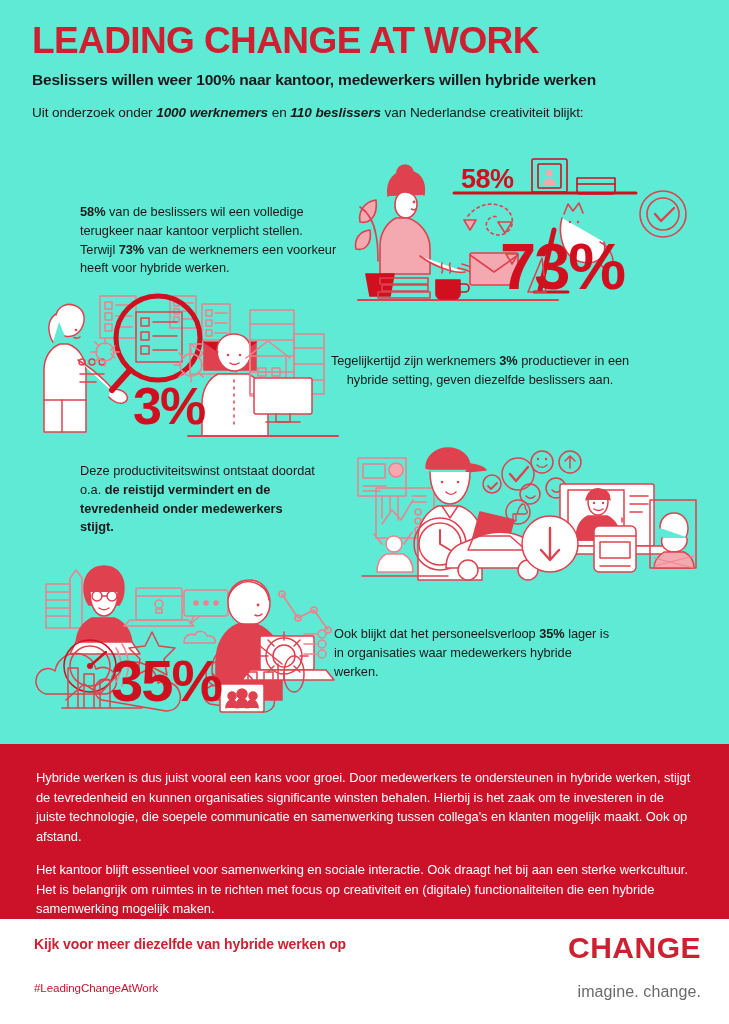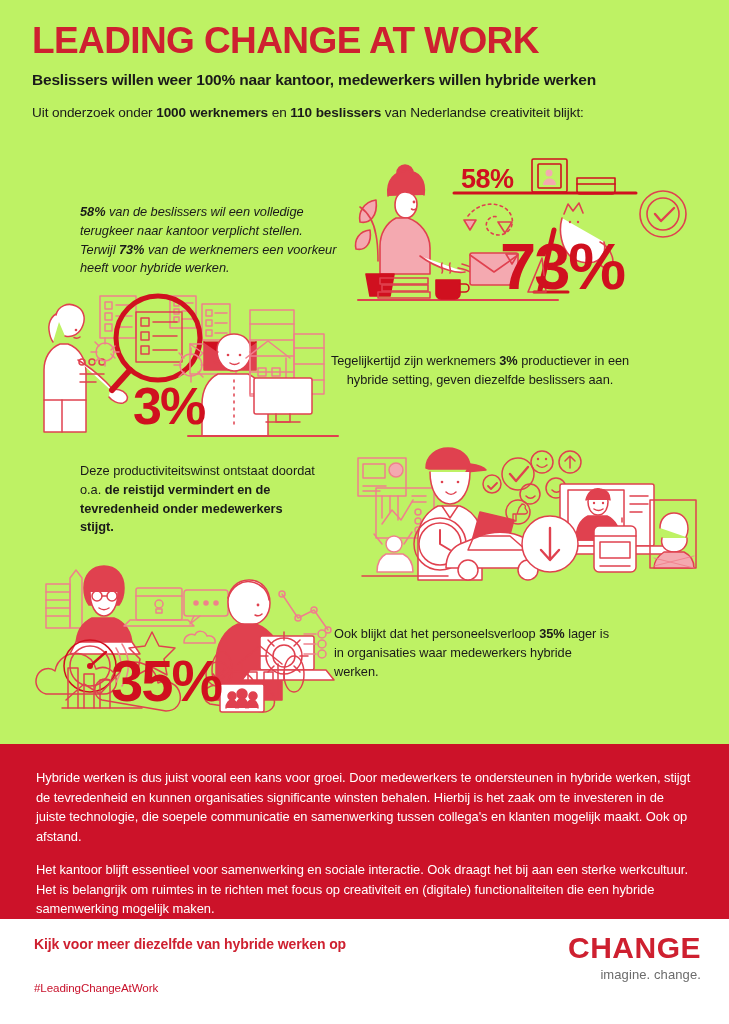--- a/index.html
+++ b/index.html
@@ -2,21 +2,21 @@
 <html><head>
 <meta charset="utf-8">
 <style>
   * { box-sizing: border-box; margin: 0; padding: 0; }
   html, body {
     width: 729px; height: 1024px;
     background: #ffffff;
     font-family: "Liberation Sans", sans-serif;
     overflow: hidden;
   }
-  .page { position: relative; width: 729px; height: 1024px; background: #bef264; }
+  .page { position: relative; width: 729px; height: 1024px; background: #5eead4; }
 
   
   .header { position: absolute; left: 32px; top: 22px; width: 670px; }
   .title {
     color: #CE2030;
     font-size: 37px;
     font-weight: bold;
     letter-spacing: -0.6px;
     line-height: 1.0;
     font-family: "Liberation Sans", sans-serif;
@@ -25,27 +25,27 @@
     margin-top: 12px;
     color: #1a1a1a;
     font-size: 15.5px;
     font-weight: bold;
     letter-spacing: -0.2px;
   }
   .intro {
     position: absolute; left: 32px; top: 105px; width: 680px;
     color: #1a1a1a; font-size: 13.6px; letter-spacing: -0.1px;
   }
-  .intro b { font-weight: bold; }
+  .intro b { font-weight: bold; font-style: italic; }
 
   
   .para { color: #1a1a1a; font-size: 12.8px; line-height: 1.47; letter-spacing: -0.05px; }
   .para b { font-weight: bold; }
 
-  .blk1-text { position: absolute; left: 80px; top: 203px; width: 260px; font-style: italic; }
+  .blk1-text { position: absolute; left: 80px; top: 203px; width: 260px; }
   .blk2-text { position: absolute; left: 330px; top: 352px; width: 300px; text-align: center; }
   .blk3-text { position: absolute; left: 80px; top: 462px; width: 235px; }
   .blk4-text { position: absolute; left: 334px; top: 625px; width: 275px; }
 
   
   .illus { position: absolute; }
   .illus svg { display: block; width: 100%; height: 100%; overflow: visible; }
 
   #illus-office   { left: 358px; top: 152px;  width: 346px; height: 152px; }
   #illus-check    { left: 38px;  top: 290px;  width: 300px; height: 152px; }
@@ -94,21 +94,21 @@
   .footer-hash {
     position: absolute; left: 34px; top: 62px;
     color: #C8112B; font-size: 11.6px; letter-spacing: -0.1px;
   }
   .logo { position: absolute; right: 28px; top: 14px; text-align: right; }
   .logo-word {
     color: #CE2030; font-size: 30px; font-weight: bold;
     letter-spacing: 0.5px; line-height: 1;
   }
   .logo-tag {
-    color: #6b6b6b; font-size: 13px; letter-spacing: 0.1px; margin-top: 4px;
+    color: #6b6b6b; font-size: 16px; letter-spacing: 0.1px; margin-top: 20px;
   }
 </style>
 </head>
 <body>
 
 <div class="page">
 
   <div class="header">
     <div class="title">LEADING CHANGE AT WORK</div>
     <div class="subtitle">Beslissers willen weer 100% naar kantoor, medewerkers willen hybride werken</div>

